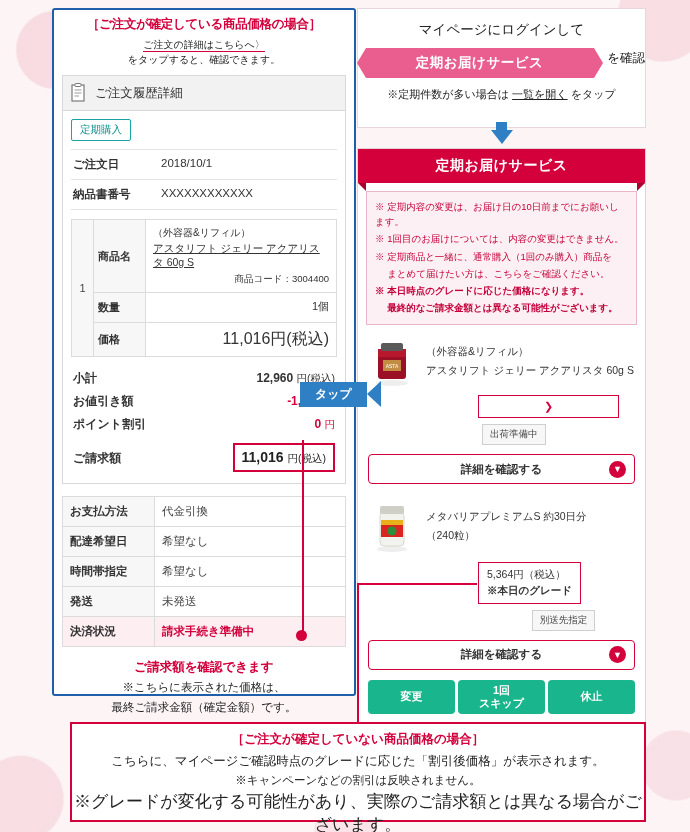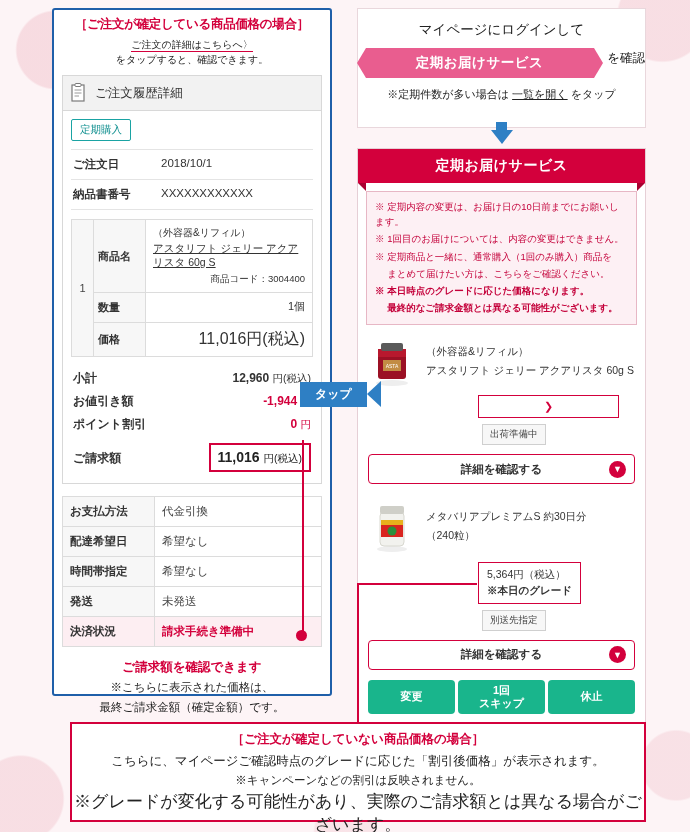--- a/index.html
+++ b/index.html
@@ -21,21 +21,21 @@
       radial-gradient(circle at 98% 92%, rgba(240,190,200,0.35) 0 34px, transparent 36px),
       radial-gradient(circle at 50% 100%, rgba(240,190,200,0.3) 0 30px, transparent 32px),
       linear-gradient(#fdf4f6, #fdf4f6);
     z-index: 0;
   }
 
   
   .left-panel {
     position: absolute;
     left: 52px; top: 8px;
-    width: 280px; height: 688px;
+    width: 304px; height: 688px;
     background: #ffffff;
     border: 2px solid #1f5fa9;
     border-radius: 3px;
     z-index: 2;
   }
   .left-head {
     text-align: center;
     padding: 6px 4px 0;
   }
   .lh-title {
@@ -642,21 +642,21 @@
     </div>
   </div>
 
   <div style="text-align:left">
     <span class="price-box">
       <span>5,364円（税込）</span><br>
       <span class="b">※本日のグレード</span>
     </span>
   </div>
 
-  <div style="text-align:left">
+  <div style="text-align:center">
     <span class="status-chip">別送先指定</span>
   </div>
 
   <div class="detail-btn">
     <span>詳細を確認する</span>
     <span class="circ">▼</span>
   </div>
 
   <div class="btn-row">
     <div class="g-btn">

